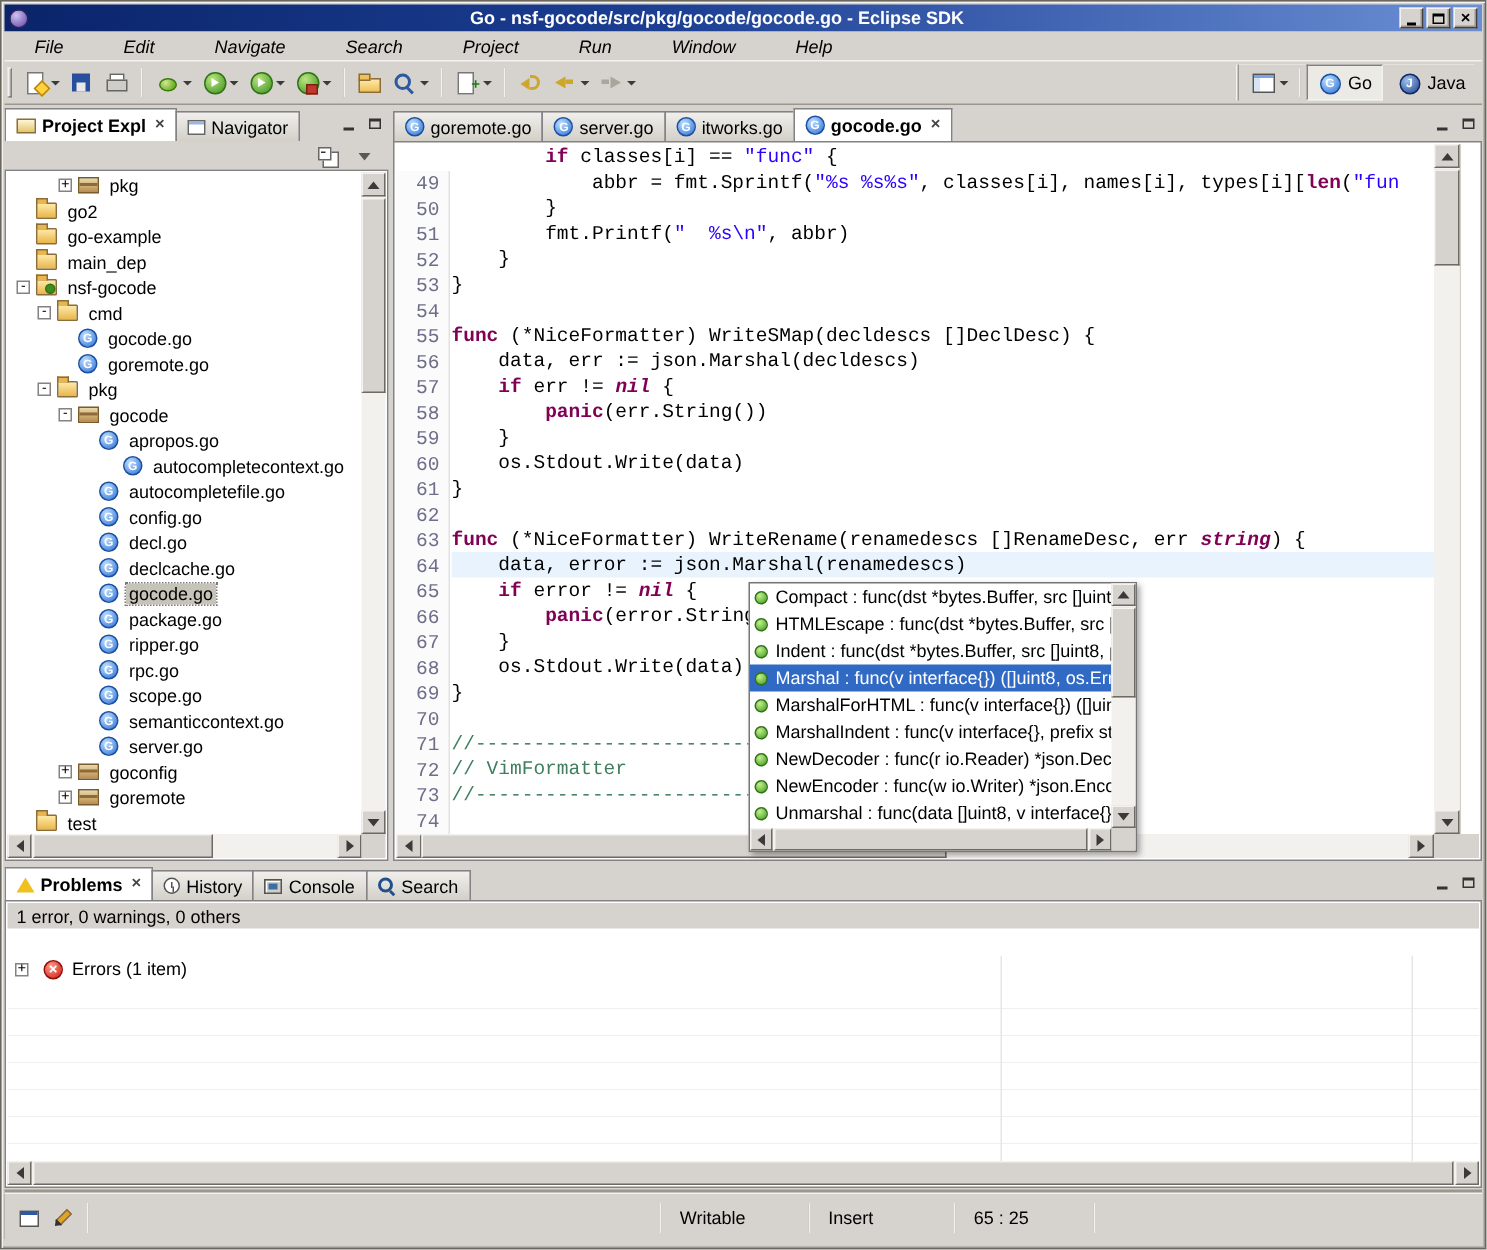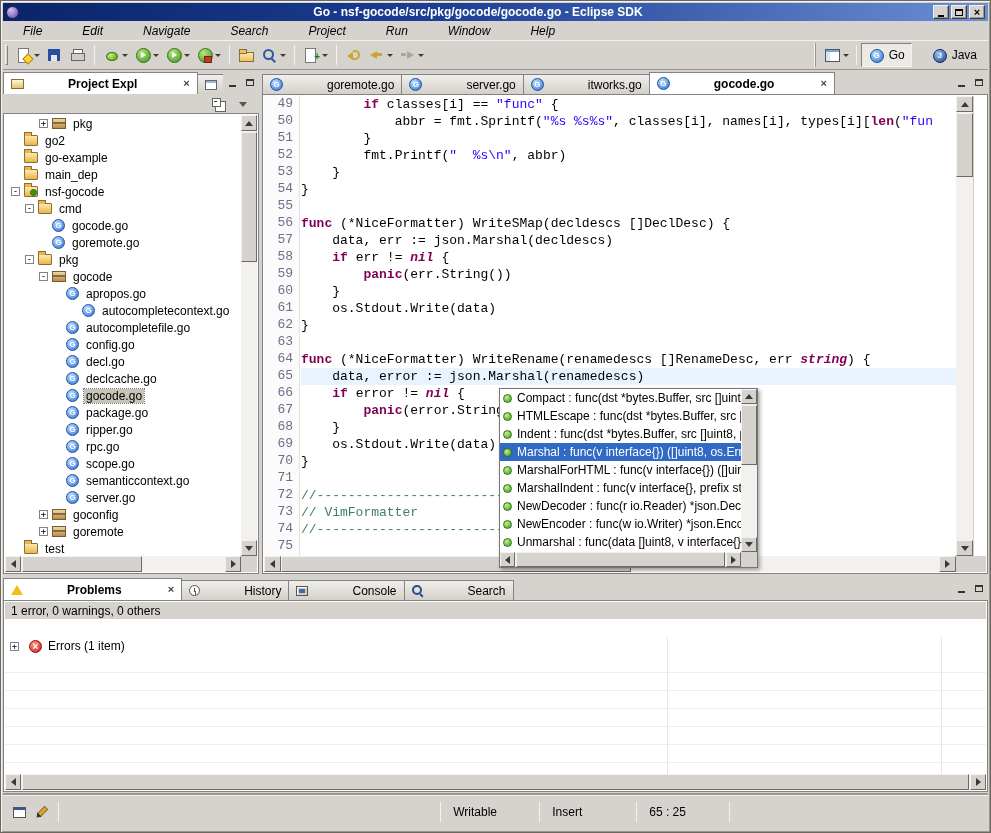--- a/index.html
+++ b/index.html
@@ -60,21 +60,21 @@
   .i-collapseall::before{content:"";position:absolute;left:2px;top:2px;width:7px;height:7px;background:#fff;border:1px solid #666;box-shadow:4px 4px 0 #fff,4px 4px 0 1px #666;}
   .i-collapseall::after{content:"";position:absolute;left:4px;top:5px;width:3px;height:1px;background:#333;}
   .i-viewmenu::before{content:"";position:absolute;left:4px;top:6px;border-left:4px solid transparent;border-right:4px solid transparent;border-top:5px solid #5a574f;}
   .i-fastview::before{content:"";position:absolute;left:2px;top:3px;width:11px;height:9px;background:#fff;border:1px solid #555;box-shadow:inset 0 2px 0 #2c5aa0;}
   .i-pencil::before{content:"";position:absolute;left:6px;top:2px;width:3px;height:9px;background:#e0a42b;border:1px solid #8a6d3b;transform:rotate(45deg);}
   .i-pencil::after{content:"";position:absolute;left:1px;top:10px;border-left:3px solid transparent;border-right:3px solid transparent;border-top:4px solid #333;transform:rotate(45deg);}
 
   
   .panel{position:absolute;background:#d6d3ce;}
   .tabrow{position:absolute;left:0;top:0;right:36px;height:22px;display:flex;align-items:flex-end;overflow:hidden;}
-  .tab{height:20px;display:flex;align-items:center;padding:0 7px;background:linear-gradient(#f0efec,#d3d0c8);border:1px solid #848284;border-bottom:none;margin-right:-1px;white-space:nowrap;gap:40px;}
+  .tab{height:20px;display:flex;align-items:center;padding:0 7px;background:linear-gradient(#f0efec,#d3d0c8);border:1px solid #848284;border-bottom:none;margin-right:-1px;white-space:nowrap;}
   .tab.active{height:22px;background:#fff;}
   .tab.active .tab-label{font-weight:bold;}
   .tab-label{margin-left:4px;}
   .tab-close{margin-left:6px;color:#444;font:bold 11px/11px "Liberation Sans",sans-serif;}
   .tab-icon{display:inline-block;flex:none;}
   .view-btns{position:absolute;right:2px;top:4px;display:flex;gap:2px;z-index:2;}
   .vbtn{width:15px;height:13px;display:flex;align-items:center;justify-content:center;}
   .g-minv{width:7px;height:2px;background:#333;margin-top:6px;}
   .g-maxv{width:8px;height:7px;border:1px solid #333;border-top-width:2px;}
 
@@ -119,21 +119,21 @@
   .arr{width:0;height:0;}
   .arr.up{border-left:4px solid transparent;border-right:4px solid transparent;border-bottom:5px solid #3a3a3a;}
   .arr.down{border-left:4px solid transparent;border-right:4px solid transparent;border-top:5px solid #3a3a3a;}
   .arr.left{border-top:4px solid transparent;border-bottom:4px solid transparent;border-right:5px solid #3a3a3a;}
   .arr.right{border-top:4px solid transparent;border-bottom:4px solid transparent;border-left:5px solid #3a3a3a;}
   .corner{position:absolute;background:#d6d3ce;}
 
   
   .editor-panel{left:262px;top:72px;width:726px;height:502px;}
   .editor-body{position:absolute;left:0;top:22px;right:0;bottom:0;background:#fff;border:1px solid #848284;}
-  .gutter{position:absolute;left:1px;top:0;width:36px;bottom:17px;background:#fbfbfb;color:#6e6e8a;font:13px/17px "Liberation Mono",monospace;text-align:right;padding-right:6px;border-right:1px solid #e2e2e2;overflow:hidden;}
+  .gutter{position:absolute;left:1px;top:19px;width:36px;bottom:17px;background:#fbfbfb;color:#6e6e8a;font:13px/17px "Liberation Mono",monospace;text-align:right;padding-right:6px;border-right:1px solid #e2e2e2;overflow:hidden;}
   .code{position:absolute;left:38px;top:1px;right:31px;bottom:17px;font:13px/17px "Liberation Mono",monospace;white-space:pre;overflow:hidden;tab-size:4;-moz-tab-size:4;}
   .cline{height:17px;}
   .cline.current{background:#e9f3fe;}
   .tok-p{color:#000;}
   .tok-k{color:#7f0055;font-weight:bold;}
   .tok-t{color:#7f0055;font-weight:bold;font-style:italic;}
   .tok-s{color:#2a00ff;}
   .tok-c{color:#3f7f5f;}
   .overview-ruler{position:absolute;right:1px;top:1px;width:13px;bottom:17px;background:#fff;border-left:1px solid #d4d0c8;}
 
@@ -246,21 +246,21 @@
         <span class="ti i-forward"></span>
         <span class="dd"></span>
       </span>
     </span>
   <span class="tb-right">
     <span class="tbtn">
         <span class="ti i-perspective"></span>
         <span class="dd"></span>
       </span>
     <span class="psep"></span>
-    <span id="persp-items" style="display:flex;align-items:center;gap:12px;">
+    <span id="persp-items" style="display:flex;align-items:center;gap:2px;">
         <span class="pbtn active">
           <span class="ti i-persp-go"></span>
           <span class="plabel">Go</span>
         </span>
         <span class="pbtn">
           <span class="ti i-persp-java"></span>
           <span class="plabel">Java</span>
         </span>
       </span>
   </span>

